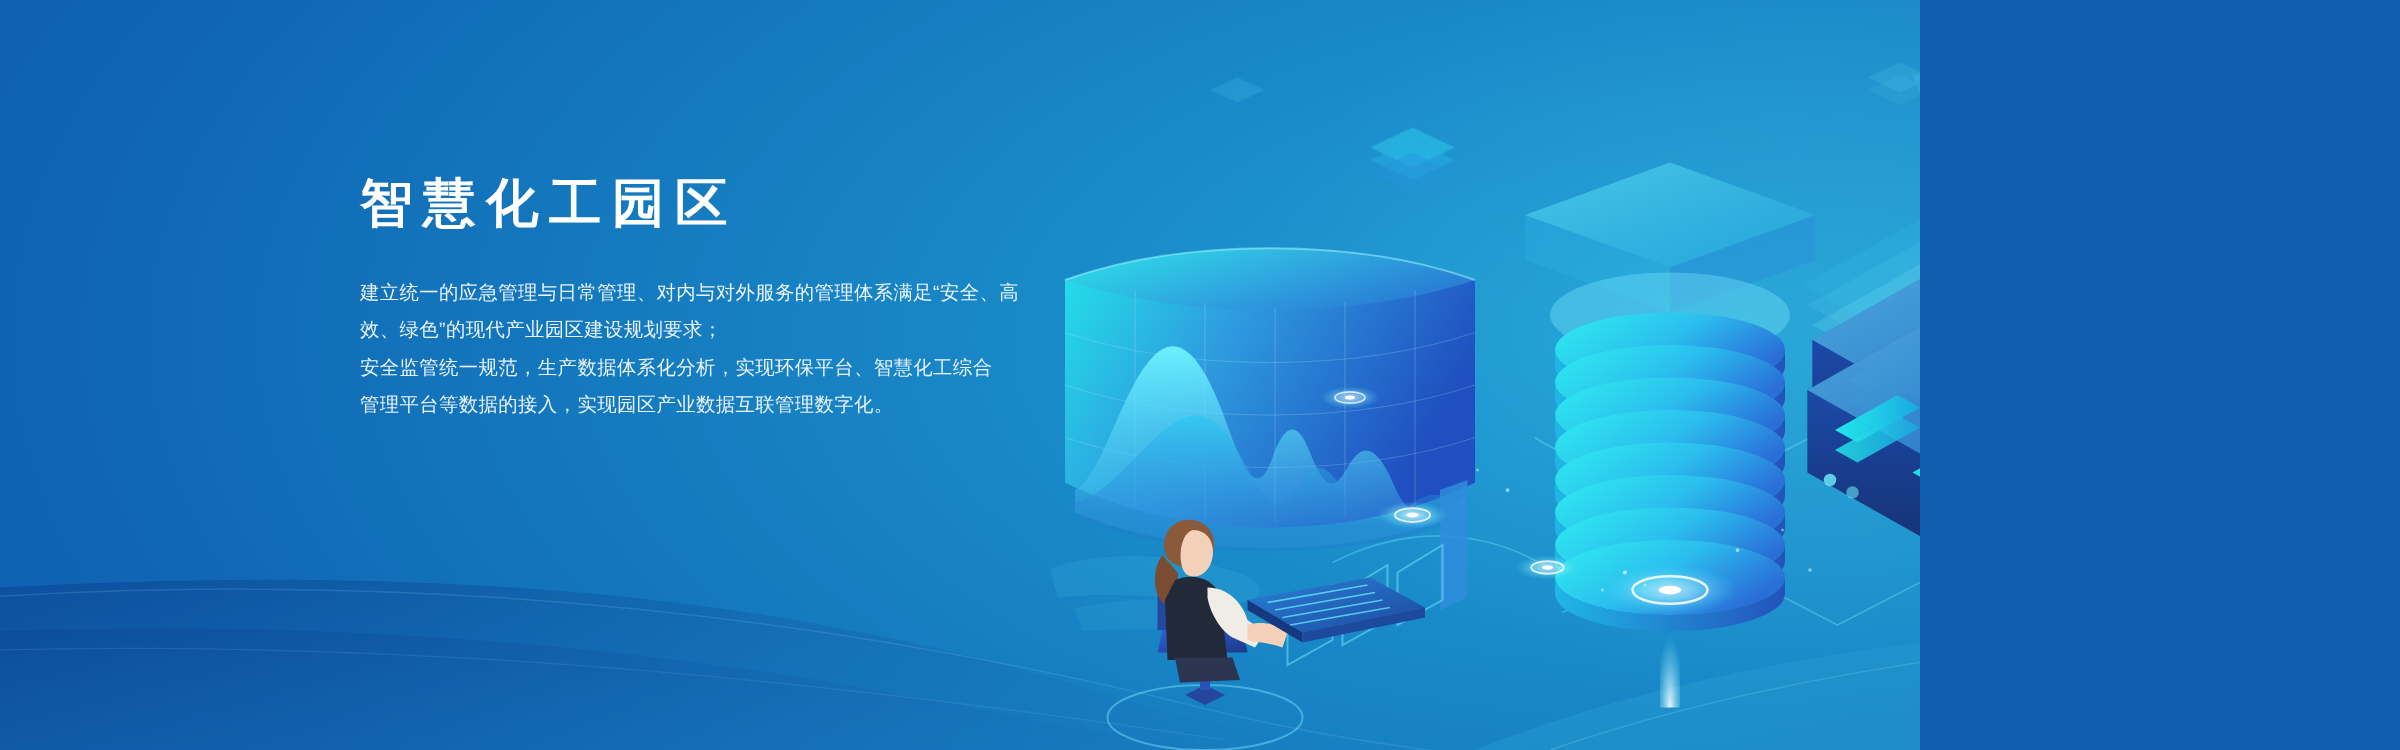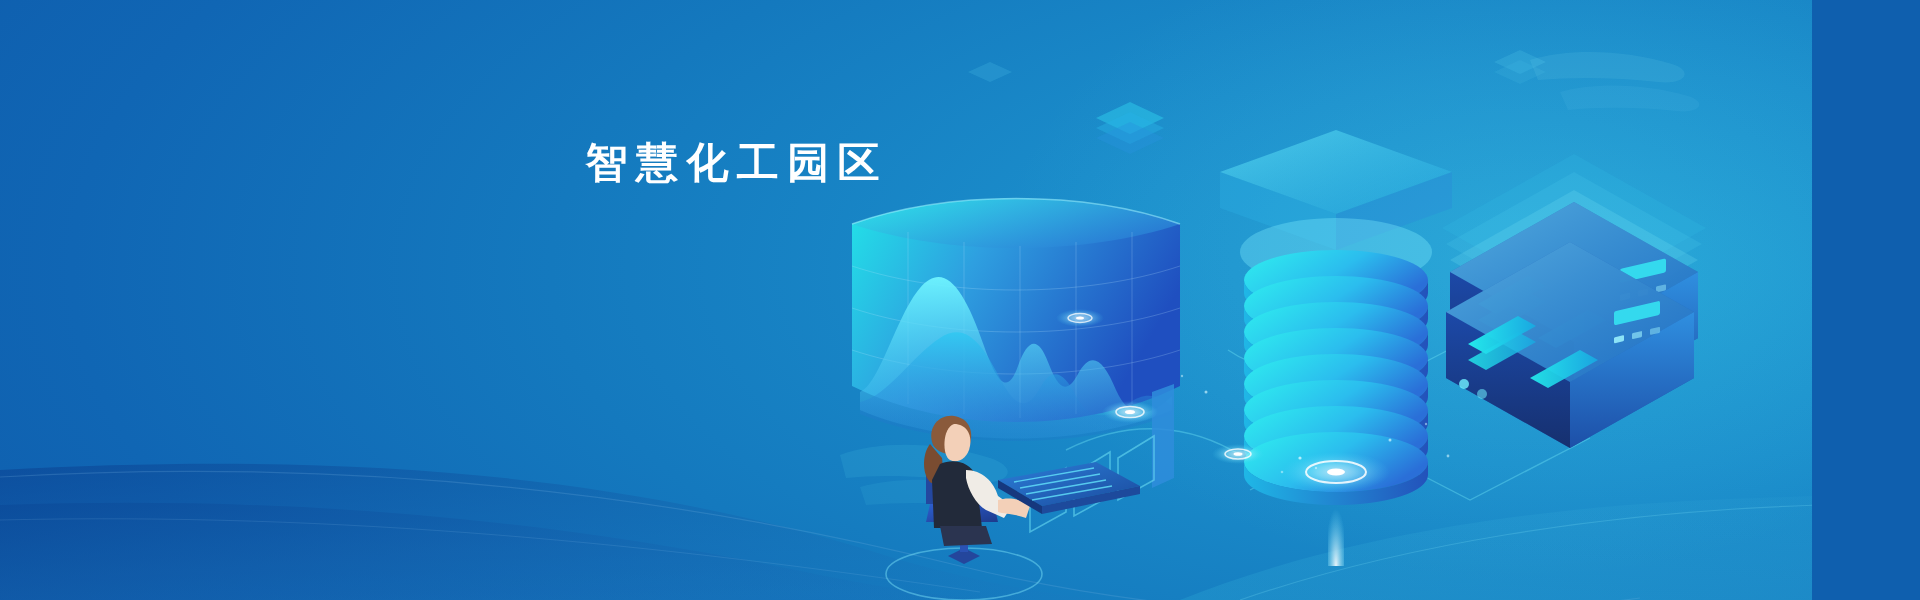--- a/index.html
+++ b/index.html
@@ -2,25 +2,24 @@
 <html><head>
 <meta charset="utf-8">
 <style>
   html,body{margin:0;padding:0;}
   body{
     width:1920px;height:600px;overflow:hidden;
     font-family:"Liberation Sans","DejaVu Sans",sans-serif;
     background:#0f5fae;
   }
   #banner{
-    position:relative;width:1812px;height:600px;overflow:hidden;
+    position:relative;width:1536px;height:600px;overflow:hidden;
     background:
       radial-gradient(120% 150% at 88% 45%, #1f9fd4 0%, #1b8fcc 22%, #1479be 48%, #1066b4 70%, #0d54a6 100%),
       linear-gradient(100deg,#0c4f9e 0%,#1069b6 45%,#1e9ad2 100%);
-    text-align: right;
   }
   
   .bg-layer{position:absolute;inset:0;pointer-events:none;}
   .bgsvg{position:absolute;inset:0;width:1920px;height:600px;}
 
   
   #copy{
     position:absolute;left:288px;top:140px;width:600px;
     z-index:20;
   }
@@ -76,20 +75,26 @@
 
       <path d="M840,455 C880,440 940,442 990,458 C1020,468 1010,486 975,482 C930,476 880,474 846,478 Z" fill="#57d6ef" opacity=".13"></path>
       <path d="M860,487 C900,476 955,478 1000,490 C1022,496 1014,510 986,507 C944,502 900,502 866,505 Z" fill="#57d6ef" opacity=".10"></path>
       <path d="M1530,60 C1570,48 1625,50 1672,64 C1694,71 1686,85 1658,82 C1616,77 1572,77 1538,80 Z" fill="#8fe9f8" opacity=".10"></path>
       <path d="M1560,92 C1596,82 1646,84 1688,96 C1708,102 1700,114 1676,111 C1638,107 1598,107 1568,110 Z" fill="#8fe9f8" opacity=".07"></path>
     </svg>
   </div>
 
   <div id="copy">
     <h1 id="title">智慧化工园区</h1>
+    <div id="desc">
+      <div class="line">建立统一的应急管理与日常管理、对内与对外服务的管理体系满足“安全、高</div>
+      <div class="line">效、绿色”的现代产业园区建设规划要求；</div>
+      <div class="line">安全监管统一规范，生产数据体系化分析，实现环保平台、智慧化工综合</div>
+      <div class="line">管理平台等数据的接入，实现园区产业数据互联管理数字化。</div>
+    </div>
   </div>
 
   <div id="art">
     <svg id="artsvg" viewBox="0 0 1090 580">
       <defs>
         <linearGradient id="panelG" x1="0" y1="0" x2="1" y2="0.4">
           <stop offset="0%" stop-color="#22e3e8"></stop>
           <stop offset="42%" stop-color="#2e9fe0"></stop>
           <stop offset="100%" stop-color="#1f4fc0"></stop>
         </linearGradient>

